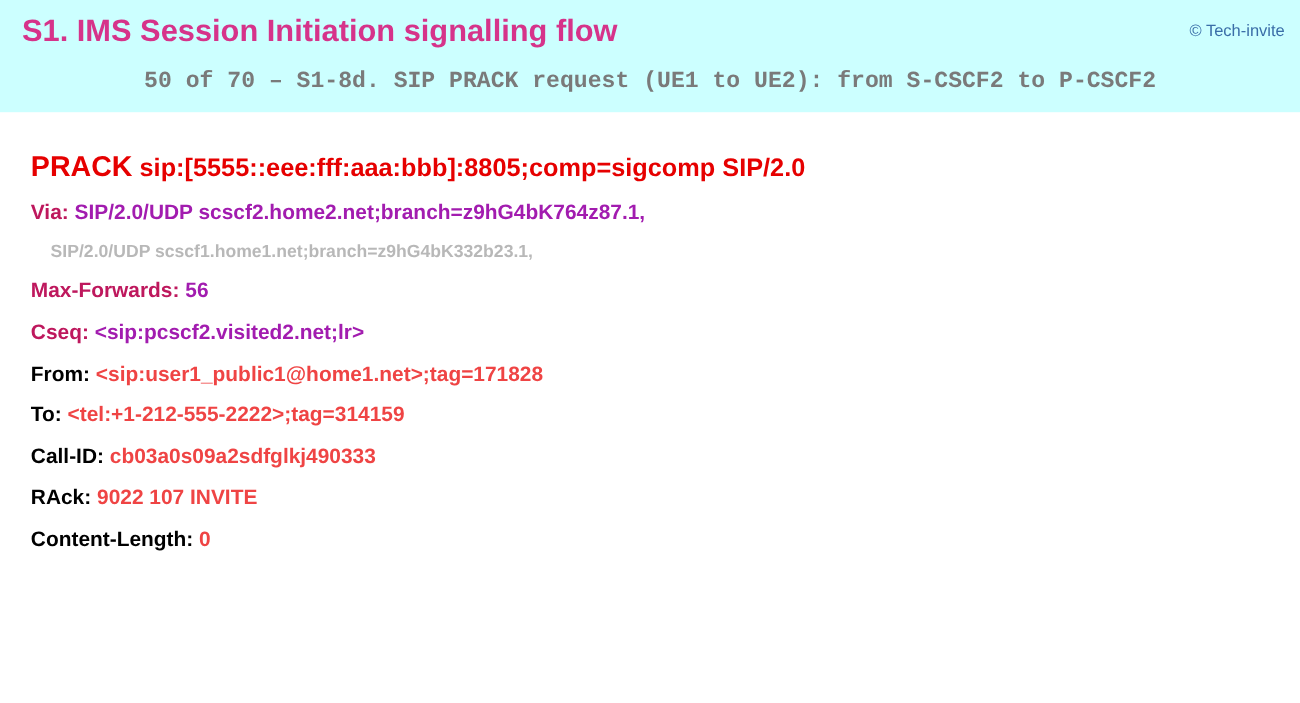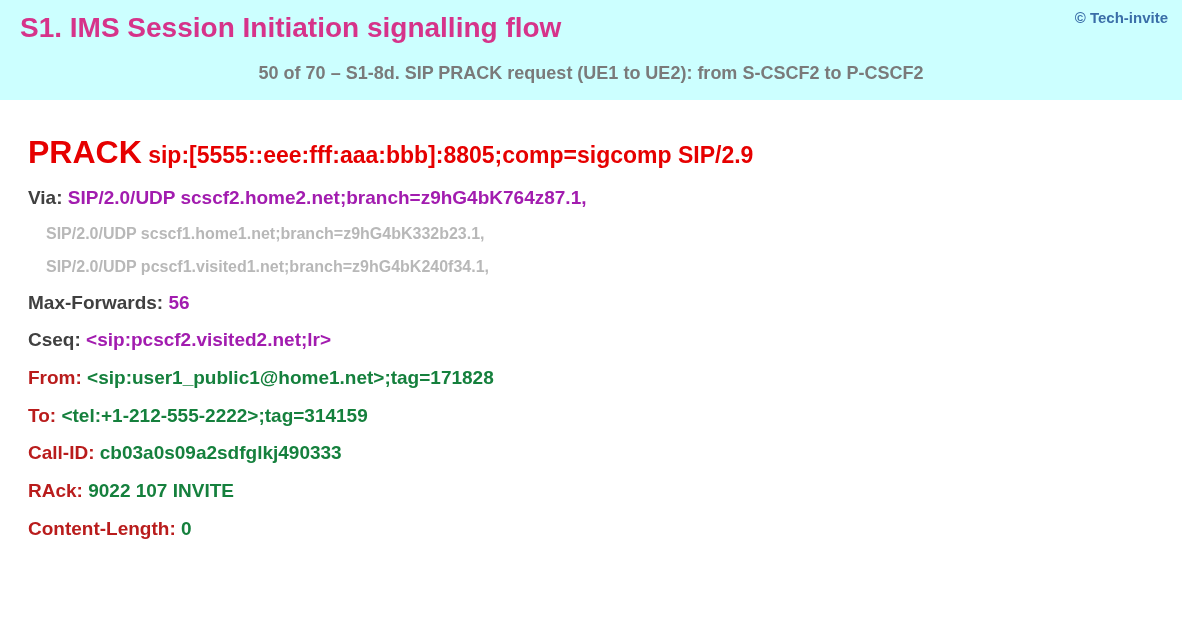--- a/index.html
+++ b/index.html
@@ -14,101 +14,101 @@
       height: 639px;
       overflow: hidden;
     }
     .header-band {
       background: #ccffff;
       padding: 12px 20px 16px 20px;
       position: relative;
     }
     .copyright {
       position: absolute;
-      top: 9px;
+      top: 20px;
       right: 14px;
       color: #3a6ea8;
-      font-weight: bold;
+      font-weight: normal;
       font-size: 15px;
     }
     .title {
       text-align: left;
       color: #d6338a;
       font-size: 28px;
       font-weight: bold;
       margin-bottom: 19px;
     }
     .subtitle {
       text-align: center;
       color: #7a7a7a;
-      font-size: 18px;
+      font-size: 21px;
       font-weight: bold;
+      font-family: Liberation Mono, monospace;
     }
     .content {
       padding: 34px 28px 20px 28px;
     }
     .request-line {
       color: #e60000;
       font-weight: bold;
       font-size: 23px;
       margin-bottom: 14px;
     }
     .request-line .method {
-      font-size: 32px;
+      font-size: 26px;
       text-align: center;
     }
     .header-line {
       font-size: 19px;
       font-weight: bold;
       margin-bottom: 12px;
       line-height: 1.35;
     }
     .hname-primary {
-      color: #404040;
+      color: #be185d;
     }
     .hval-primary {
       color: #a21caf;
     }
     .continuation {
       color: #b8b8b8;
       font-size: 16px;
       font-weight: bold;
       margin-bottom: 12px;
       padding-left: 18px;
       line-height: 1.35;
     }
     .hname-secondary {
-      color: #b91c1c;
+      color: #000000;
     }
     .hval-secondary {
-      color: #15803d;
+      color: #ef4444;
     }
   </style>
 </head>
 <body>
 
 <div class="header-band">
   <div class="copyright">© Tech-invite</div>
   <div class="title">S1. IMS Session Initiation signalling flow</div>
   <div class="subtitle">50 of 70 – S1-8d. SIP PRACK request (UE1 to UE2): from S-CSCF2 to P-CSCF2</div>
 </div>
 
 <div class="content">
 
   <div class="request-line">
     <span class="method">PRACK</span>
-    <span>sip:[5555::eee:fff:aaa:bbb]:8805;comp=sigcomp SIP/2.9</span>
+    <span>sip:[5555::eee:fff:aaa:bbb]:8805;comp=sigcomp SIP/2.0</span>
   </div>
 
   <div class="header-line">
     <span class="hname-primary">Via:</span>
     <span class="hval-primary">SIP/2.0/UDP scscf2.home2.net;branch=z9hG4bK764z87.1,</span>
   </div>
   <div class="continuation">SIP/2.0/UDP scscf1.home1.net;branch=z9hG4bK332b23.1,</div>
-  <div class="continuation">SIP/2.0/UDP pcscf1.visited1.net;branch=z9hG4bK240f34.1,</div>
 
   <div class="header-line">
     <span class="hname-primary">Max-Forwards:</span>
     <span class="hval-primary">56</span>
   </div>
 
   <div class="header-line">
     <span class="hname-primary">Cseq:</span>
     <span class="hval-primary">&lt;sip:pcscf2.visited2.net;lr&gt;</span>
   </div>

